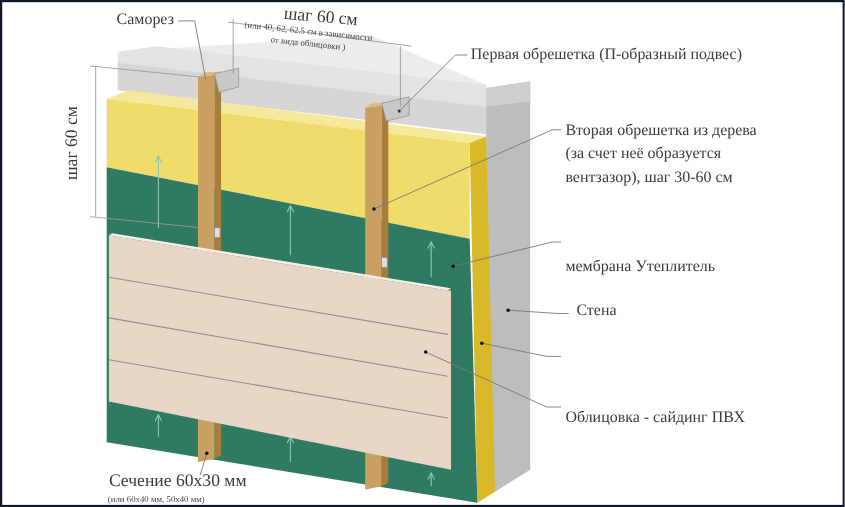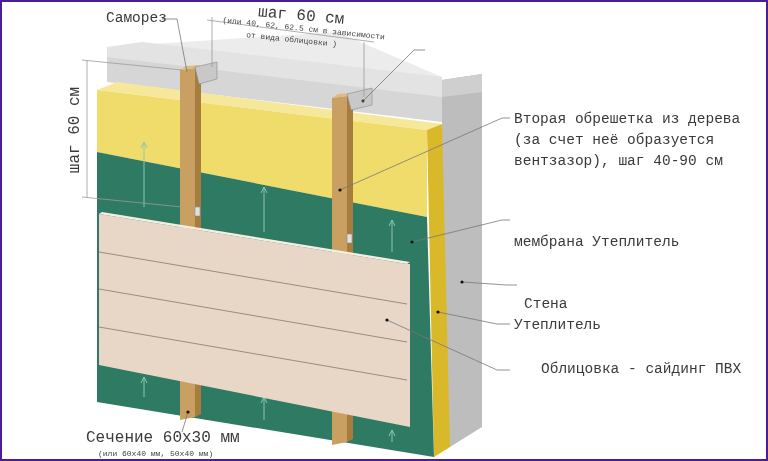--- a/index.html
+++ b/index.html
@@ -1,23 +1,23 @@
 <!DOCTYPE html>
 <html><head>
   <meta charset="utf-8">
   <style>
     html, body { margin: 0; padding: 0; background: #ffffff; }
     .frame {
       position: relative;
       width: 768px; height: 461px;
       box-sizing: border-box;
-      border: 2px solid #4c1d95;
+      border: 2px solid #0f172a;
       background: #ffffff;
       overflow: hidden;
-      font-family: Liberation Mono, monospace;
+      font-family: Liberation Serif, serif;
       color: #333;
     }
     svg.diagram { position: absolute; left: 0; top: 0; }
     .lbl {
       position: absolute;
       font-size: 14.5px;
       color: #3a3a3a;
       white-space: nowrap;
       line-height: 20px;
     }
@@ -126,26 +126,26 @@
   </svg>
 
   <div class="lbl" style="left:104px; top:6px;">Саморез</div>
 
   <div class="lbl med" style="left:256px; top:4px; transform:rotate(5deg);">шаг 60 см</div>
   <div class="lbl small" style="left:220px; top:22px; transform:rotate(6deg);">(или 40, 62, 62.5 см в зависимости</div>
   <div class="lbl small" style="left:244px; top:33px; transform:rotate(6deg);">от вида облицовки )</div>
 
   <div class="lbl med" style="left:30px; top:118px; transform:rotate(-90deg); transform-origin:center;">шаг 60 см</div>
 
+  <div class="lbl" style="left:426px; top:38px;">Первая обрешетка (П-образный подвес)</div>
 
   <div class="lbl" style="left:512px; top:128px;">(за счет неё образуется</div>
   <div class="lbl" style="left:512px; top:107px;">Вторая обрешетка из дерева</div>
-  <div class="lbl" style="left:512px; top:149px;">вентзазор), шаг 40-90 см</div>
+  <div class="lbl" style="left:512px; top:149px;">вентзазор), шаг 30-60 см</div>
 
   <div class="lbl" style="left:512px; top:230px;">мембрана Утеплитель</div>
 
-  <div class="lbl" style="left:522px; top:292px;">Стена</div>
-  <div class="lbl" style="left:512px; top:313px;">Утеплитель</div>
-  <div class="lbl" style="left:512px; top:357px;margin-left:27px;">Облицовка - сайдинг ПВХ</div>
+  <div class="lbl" style="left:522px; top:270px;">Стена</div>
+  <div class="lbl" style="left:512px; top:368px;">Облицовка - сайдинг ПВХ</div>
 
-  <div class="lbl med" style="left:84px; top:426px;">Сечение 60х30 мм</div>
+  <div class="lbl med" style="left:97px; top:426px;">Сечение 60х30 мм</div>
   <div class="lbl small" style="left:96px; top:447px;text-align:center;">(или 60х40 мм, 50х40 мм)</div>
 </div>
 
 </body></html>

